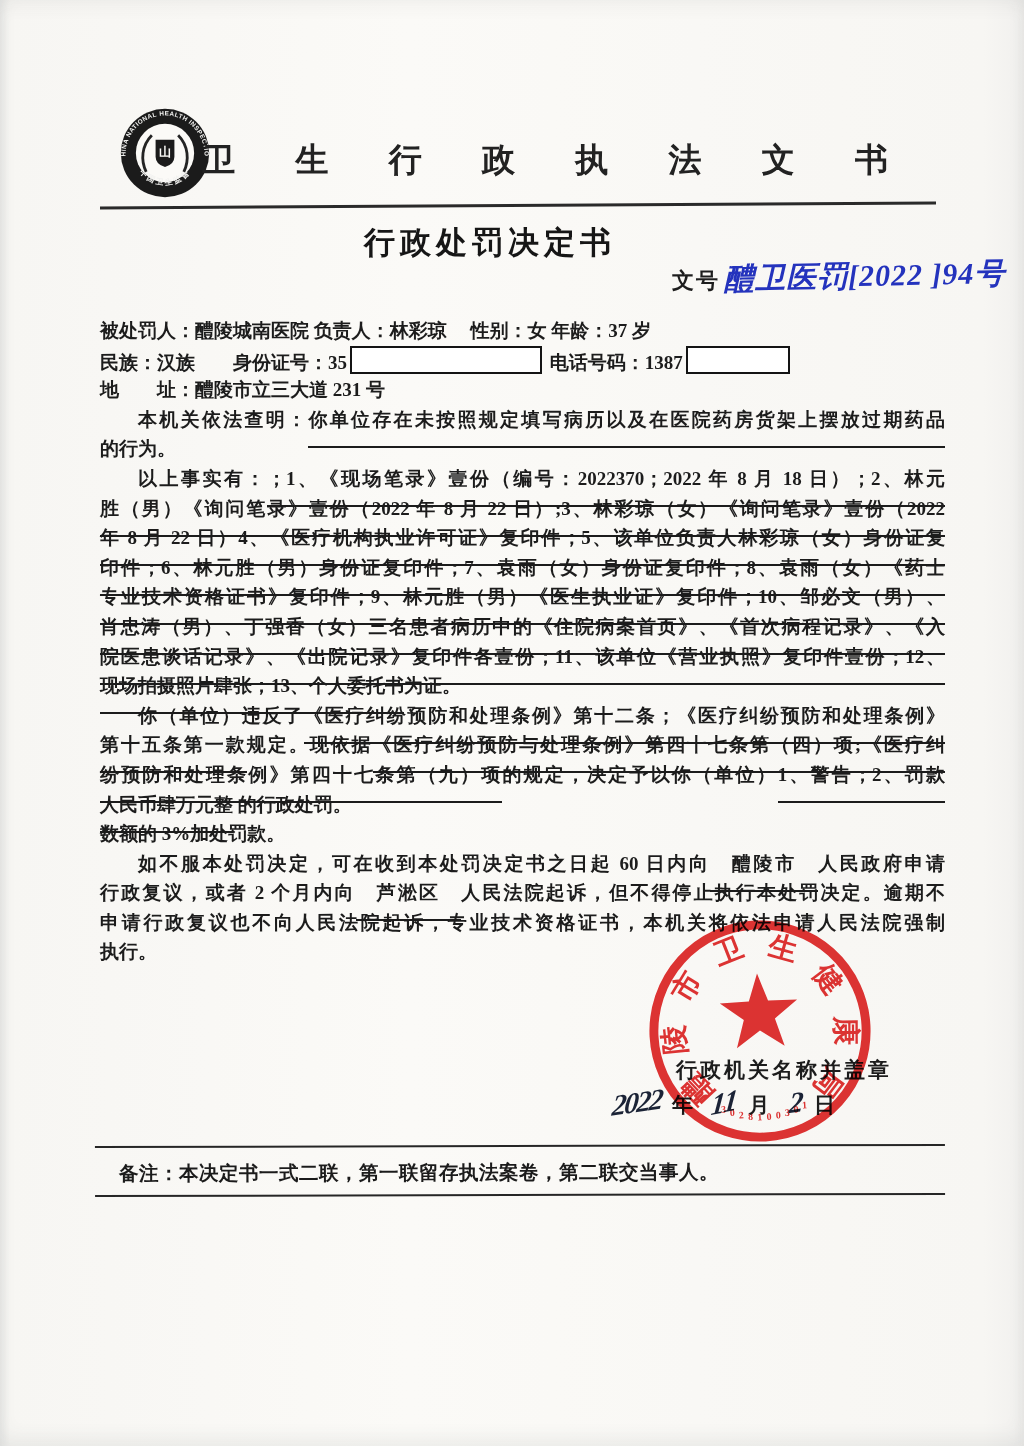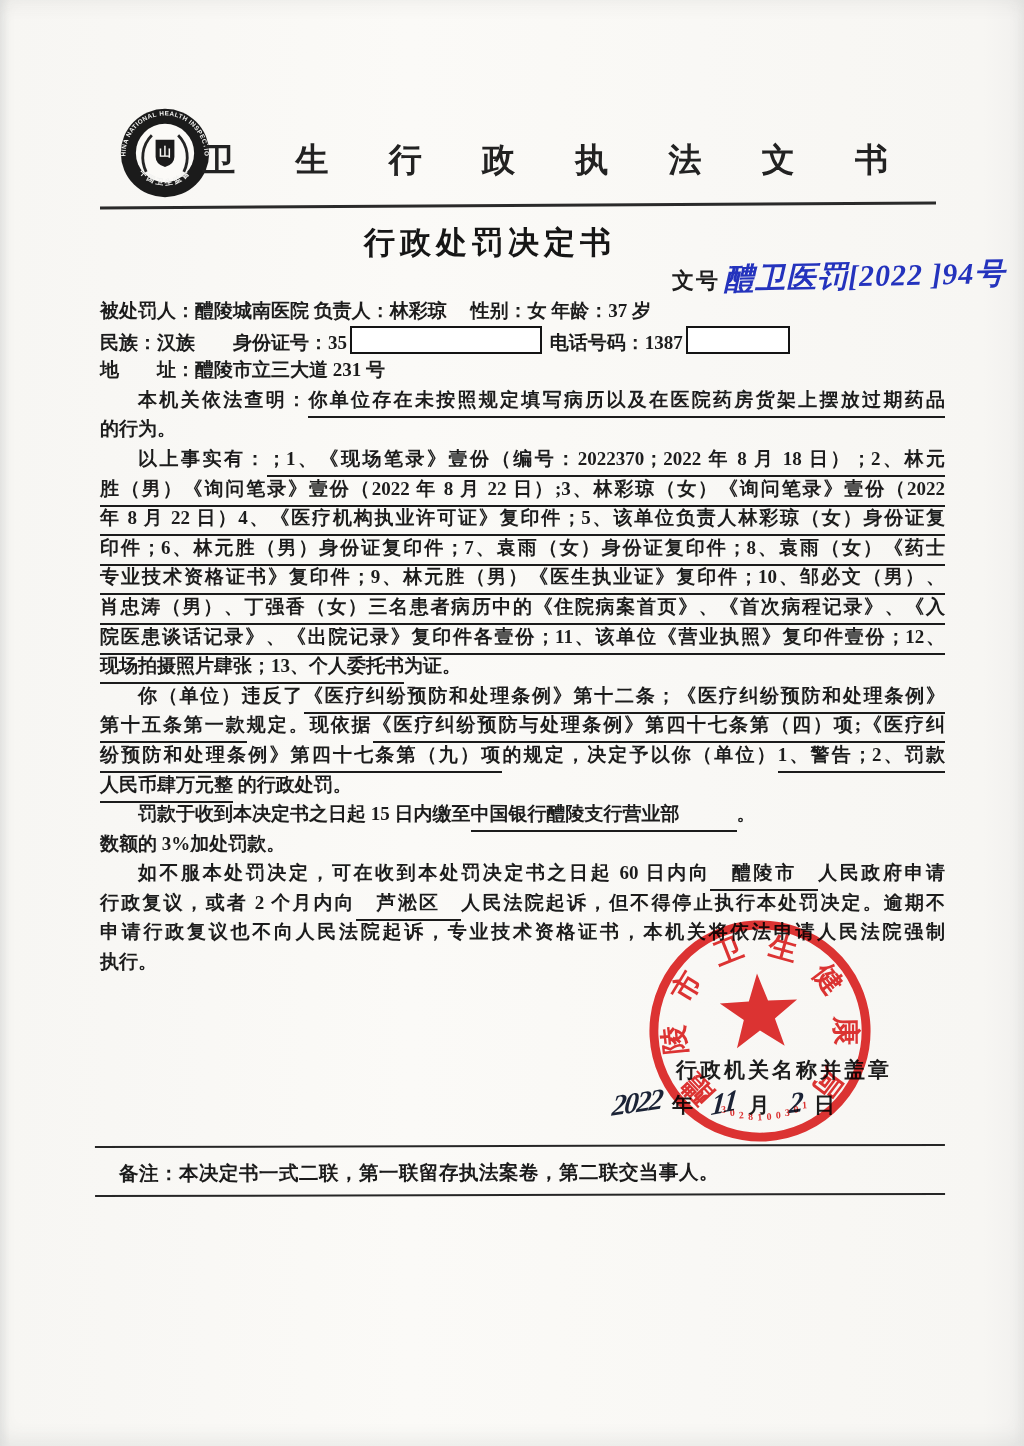--- a/index.html
+++ b/index.html
@@ -16,27 +16,27 @@
              color:#222;}
   .head-rule{position:absolute;left:100px;top:204px;width:836px;height:3px;background:#2a2a2a;
              transform:rotate(-.35deg);}
   .doc-title{position:absolute;left:0;right:0;top:222px;text-align:center;
              transform:translateX(-22px);font-size:31px;font-weight:700;letter-spacing:5px;color:#161616;}
   .docno-row{position:absolute;left:672px;top:258px;white-space:nowrap;}
   .docno-label{font-size:22px;font-weight:700;color:#1d1d1d;letter-spacing:2px;margin-top:27px;}
   .docno-value{display:inline-block;font-size:30px;font-weight:800;font-style:italic;
                color:#2433bd;letter-spacing:1px;transform:rotate(-1.2deg) translateY(-2px);}
   
-  .body-lines{position:absolute;left:100px;top:296px;width:845px;font-size:19px;
+  .body-lines{position:absolute;left:100px;top:316px;width:845px;font-size:19px;
               font-weight:600;color:#1c1c1c;}
   .line{line-height:29.6px;height:29.6px;white-space:nowrap;}
   .fill{text-align:justify;text-align-last:justify;}
   .endl{text-align:left;text-align-last:left;}
   .ind{text-indent:2em;}
-  .ul{border-bottom:2px solid #1c1c1c;padding-bottom:6px;}
+  .ul{border-bottom:2px solid #1c1c1c;padding-bottom:16px;}
   .bld{font-weight:800;font-family:"Liberation Sans", sans-serif;}
   .redact{display:inline-block;height:24px;border:2px solid #141414;background:#fff;
           vertical-align:-5px;margin:0 3px;}
   
   .caption{position:absolute;left:676px;top:1032px;font-size:21px;font-weight:700;
            letter-spacing:3px;color:#1c1c1c;z-index:1;margin-top:24px;}
   .stamp{position:absolute;left:641px;top:912px;width:238px;height:238px;z-index:3;
          mix-blend-mode:multiply;opacity:.93;transform:rotate(-3deg);}
   .date-row{position:absolute;left:612px;top:1086px;width:330px;z-index:2;white-space:nowrap;}
   .hw{display:inline-block;font-style:italic;font-weight:800;color:#1b2336;font-size:29px;}
@@ -96,21 +96,20 @@
       <div class="line fill"><span class="ul ">年 8 月 22 日）4、《医疗机构执业许可证》复印件；5、该单位负责人林彩琼（女）身份证复</span></div>
       <div class="line fill"><span class="ul ">印件；6、林元胜（男）身份证复印件；7、袁雨（女）身份证复印件；8、袁雨（女）《药士</span></div>
       <div class="line fill"><span class="ul ">专业技术资格证书》复印件；9、林元胜（男）《医生执业证》复印件；10、邹必文（男）、</span></div>
       <div class="line fill"><span class="ul ">肖忠涛（男）、丁强香（女）三名患者病历中的《住院病案首页》、《首次病程记录》、《入</span></div>
       <div class="line fill"><span class="ul ">院医患谈话记录》、《出院记录》复印件各壹份；11、该单位《营业执照》复印件壹份；12、</span></div>
       <div class="line endl"><span class="ul ">现场拍摄照片肆张；13、个人委托书</span><span class="">为证。</span></div>
       <div class="line fill ind"><span class="">你（单位）违反了</span><span class="ul ">《医疗纠纷预防和处理条例》第十二条；《医疗纠纷预防和处理条例》</span></div>
       <div class="line fill"><span class="ul ">第十五条第一款</span><span class="">规定。现依据</span><span class="ul ">《医疗纠纷预防与处理条例》第四十七条第（四）项;《医疗纠</span></div>
       <div class="line fill"><span class="ul ">纷预防和处理条例》第四十七条第（九）项</span><span class="">的规定，决定予以你（单位）</span><span class="ul ">1、警告；2、罚款</span></div>
       <div class="line endl"><span class="ul ">人民币肆万元整</span><span class=""> 的行政处罚。</span></div>
-      <div class="line endl ind"><span class="">罚款于收到本决定书之日起 15 日内缴至</span><span class="ul ">中国银行醴陵支行营业部　　　</span><span class="">。</span></div>
       <div class="line endl"><span class="">数额的 3%加处罚款。</span></div>
       <div class="line fill ind"><span class="">如不服本处罚决定，可在收到本处罚决定书之日起 60 日内向</span><span class="ul ">　醴陵市　</span><span class="">人民政府申请</span></div>
       <div class="line fill"><span class="">行政复议，或者 2 个月内向</span><span class="ul ">　芦淞区　</span><span class="">人民法院起诉，但不得停止执行本处罚决定。逾期不</span></div>
       <div class="line fill"><span class="">申请行政复议也不向人民法院起诉，专业技术资格证书，本机关将依法申请人民法院强制</span></div>
       <div class="line endl"><span class="">执行。</span></div>
     </div>
 
   <div class="caption">行政机关名称并盖章</div>
 
   <div class="date-row">

